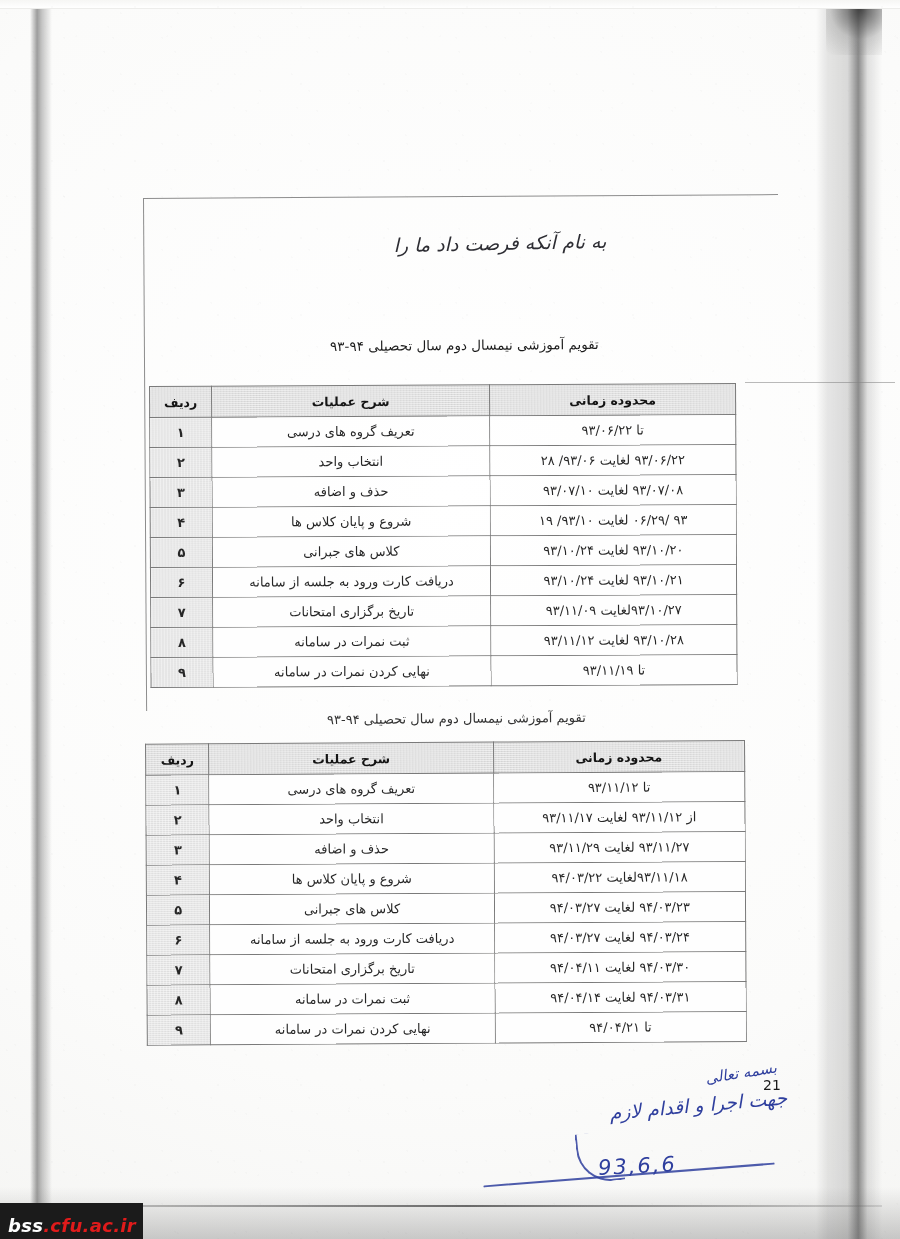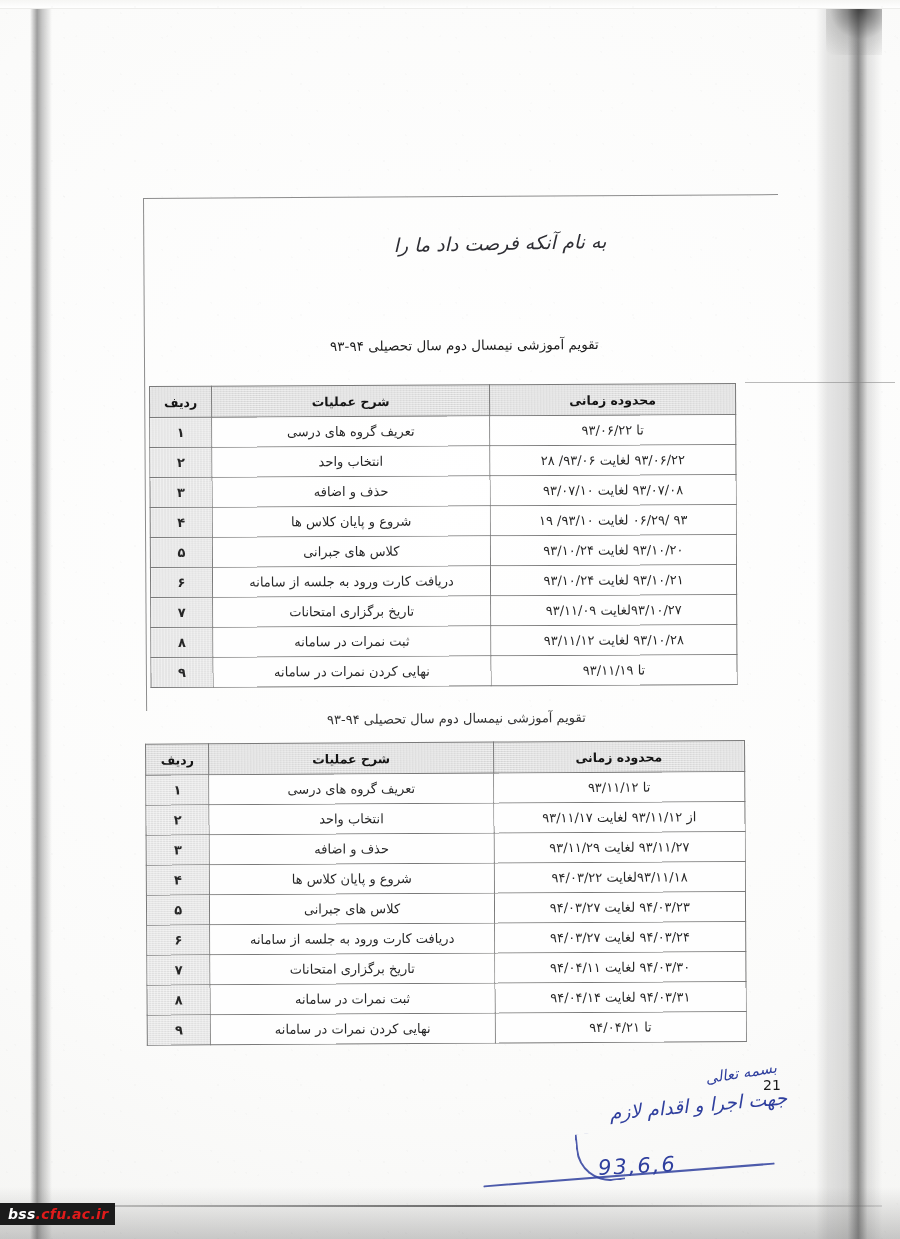--- a/index.html
+++ b/index.html
@@ -200,24 +200,24 @@
   #page-number{
     position:absolute;left:763px;top:1077px;
     font-size:14px;color:#1a1a1a;
     font-family:"DejaVu Sans","Liberation Sans",sans-serif;
     direction:ltr;
   }
 
   
   #watermark{
     position:absolute;left:0px;top:1203px;
-    padding:4px 7px 4px 8px;
+    padding:14px 7px 4px 8px;
     background:#1b1b1b;
     font-family:"DejaVu Sans","Liberation Sans",sans-serif;
-    font-size:14px;font-weight:bold;font-style:italic;
+    font-size:18px;font-weight:bold;font-style:italic;
     letter-spacing:.3px;
     line-height:1;
     direction:ltr;
   }
   #watermark .wm-a{color:#ffffff;}
   #watermark .wm-b{color:#e01b1b;}
 </style>
 </head>
 <body>
 

